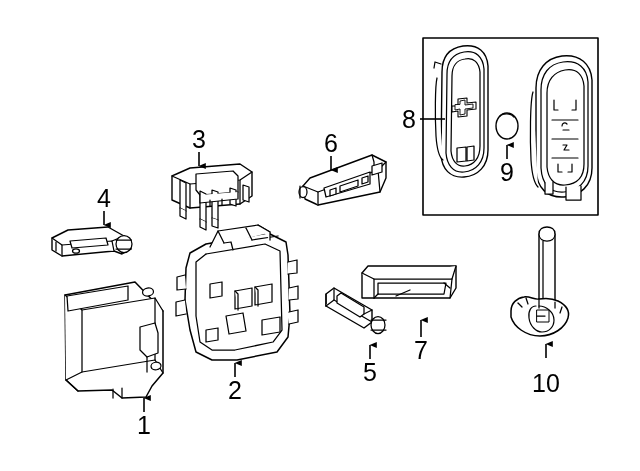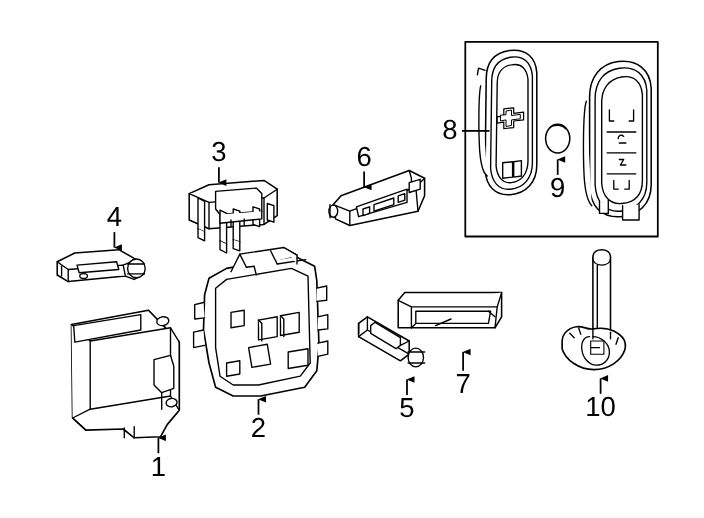--- a/index.html
+++ b/index.html
@@ -272,15 +272,15 @@
 
   <div class="callout-label" style="left:144px; top:425px;">1</div>
   <div class="callout-label" style="left:235px; top:390px;">2</div>
   <div class="callout-label" style="left:199px; top:139px;">3</div>
   <div class="callout-label" style="left:104px; top:198px;">4</div>
   <div class="callout-label" style="left:370px; top:372px;">5</div>
   <div class="callout-label" style="left:331px; top:143px;">6</div>
   <div class="callout-label" style="left:421px; top:350px;">7</div>
   <div class="callout-label" style="left:409px; top:119px;">8</div>
   <div class="callout-label" style="left:507px; top:172px;">9</div>
-  <div class="callout-label" style="left:546px; top:371px;">10</div>
+  <div class="callout-label" style="left:546px; top:383px;">10</div>
 
 </div>
 
 </body></html>

